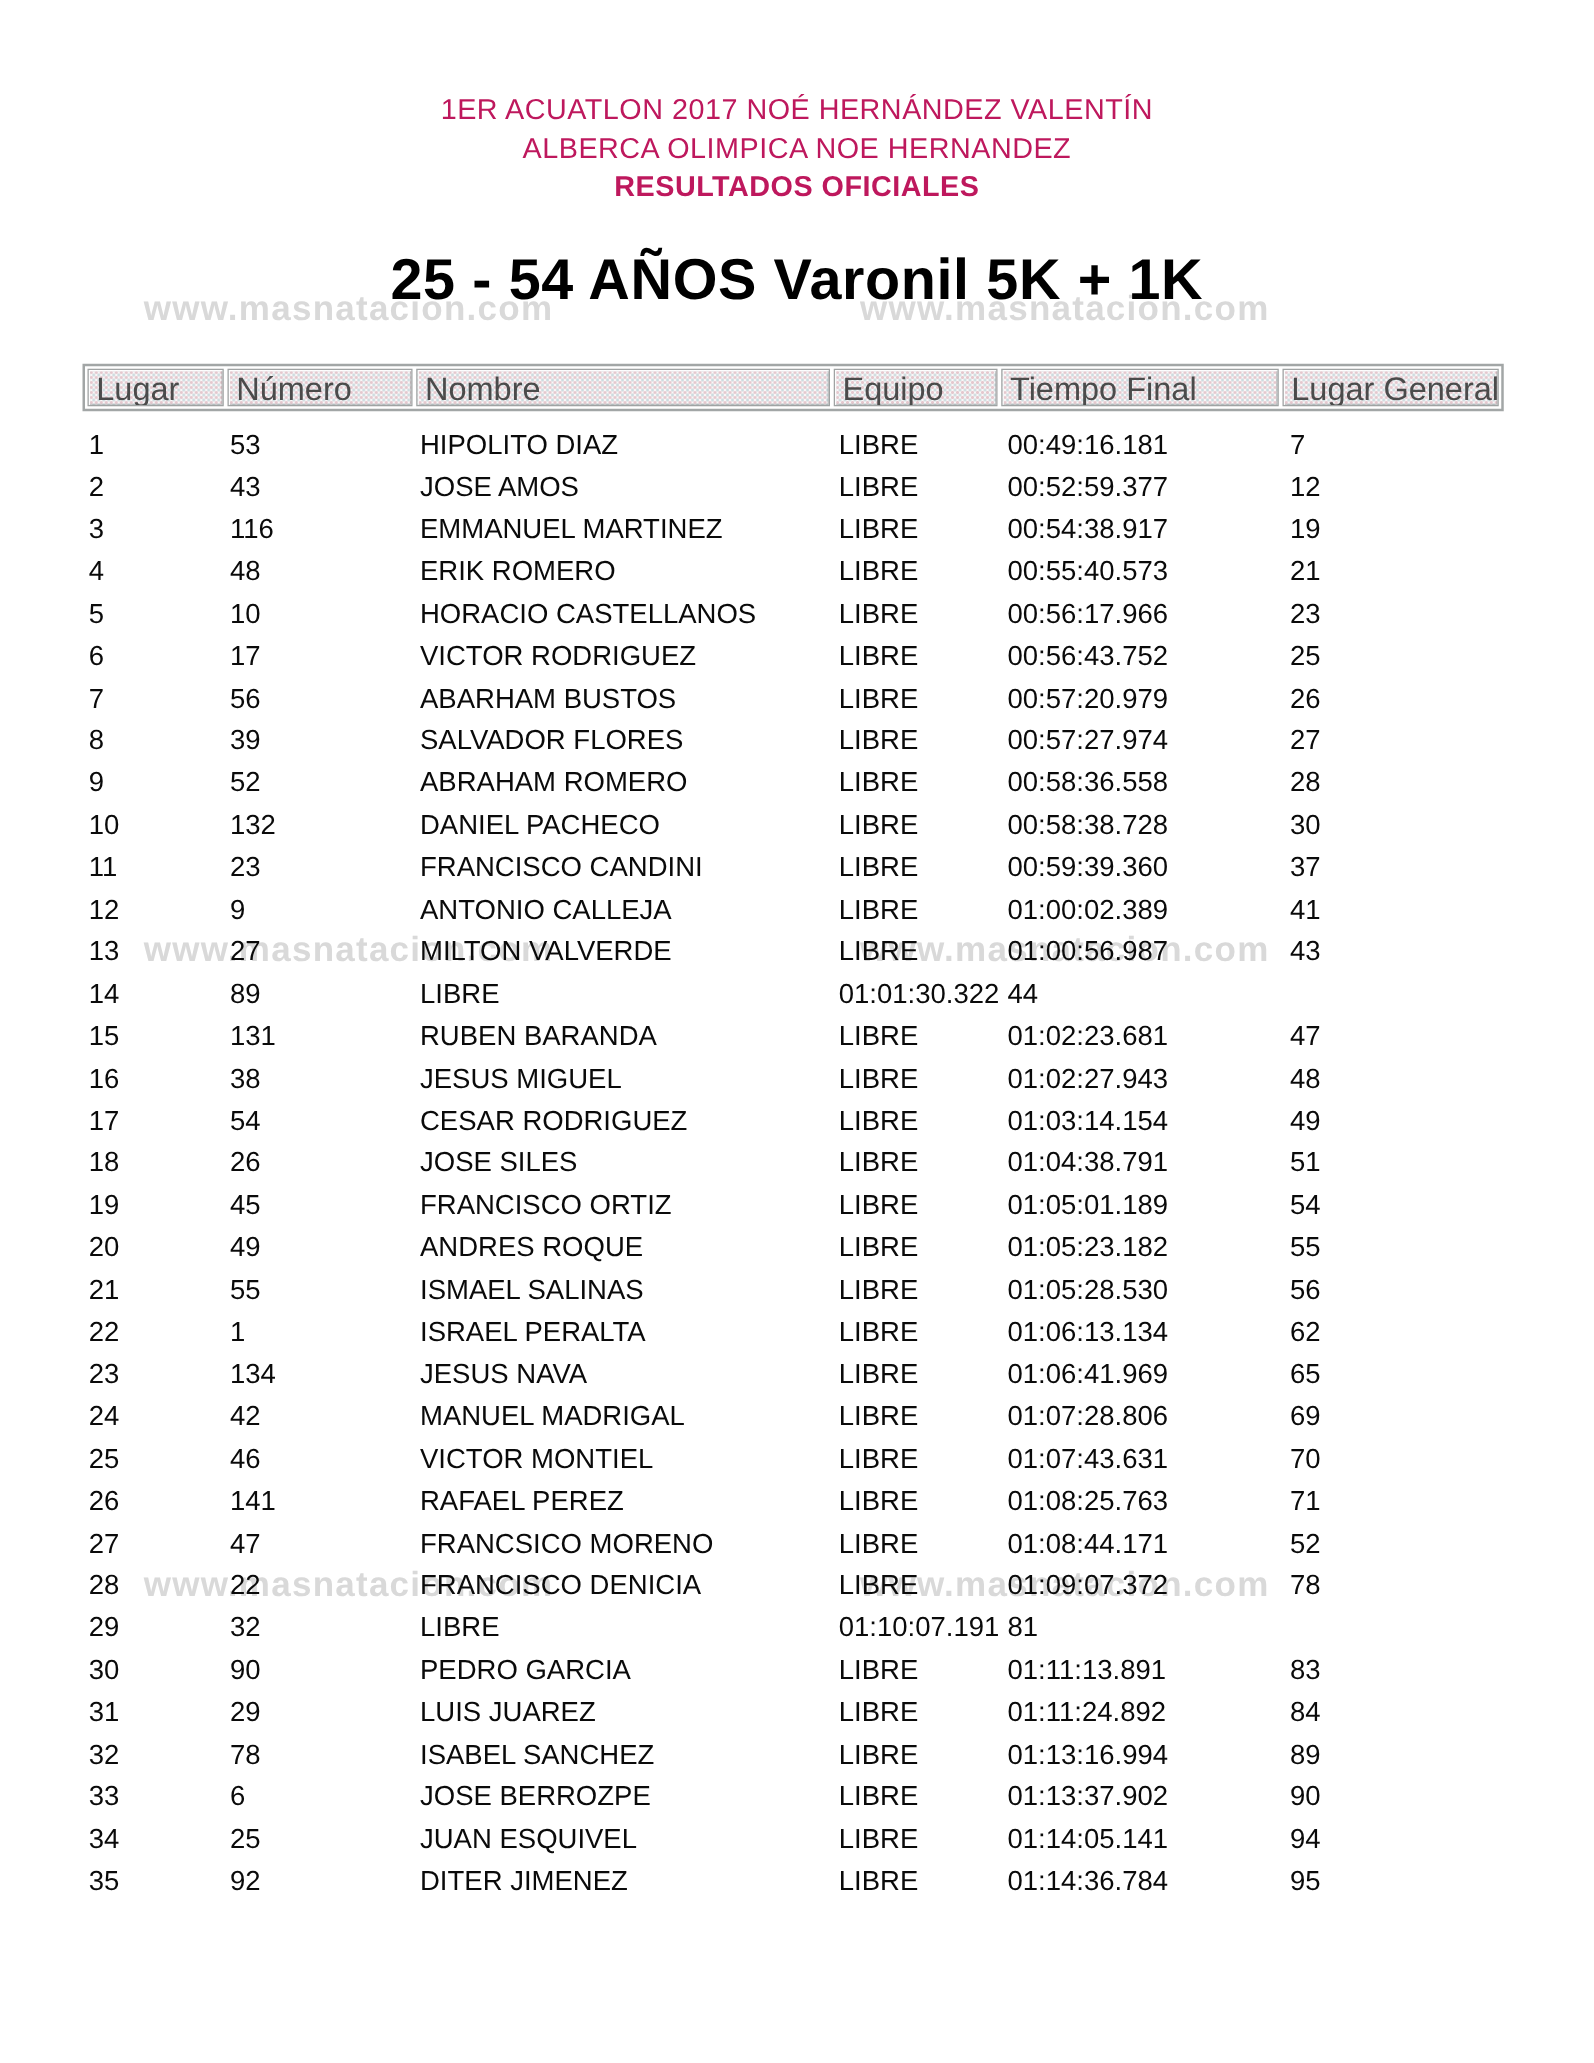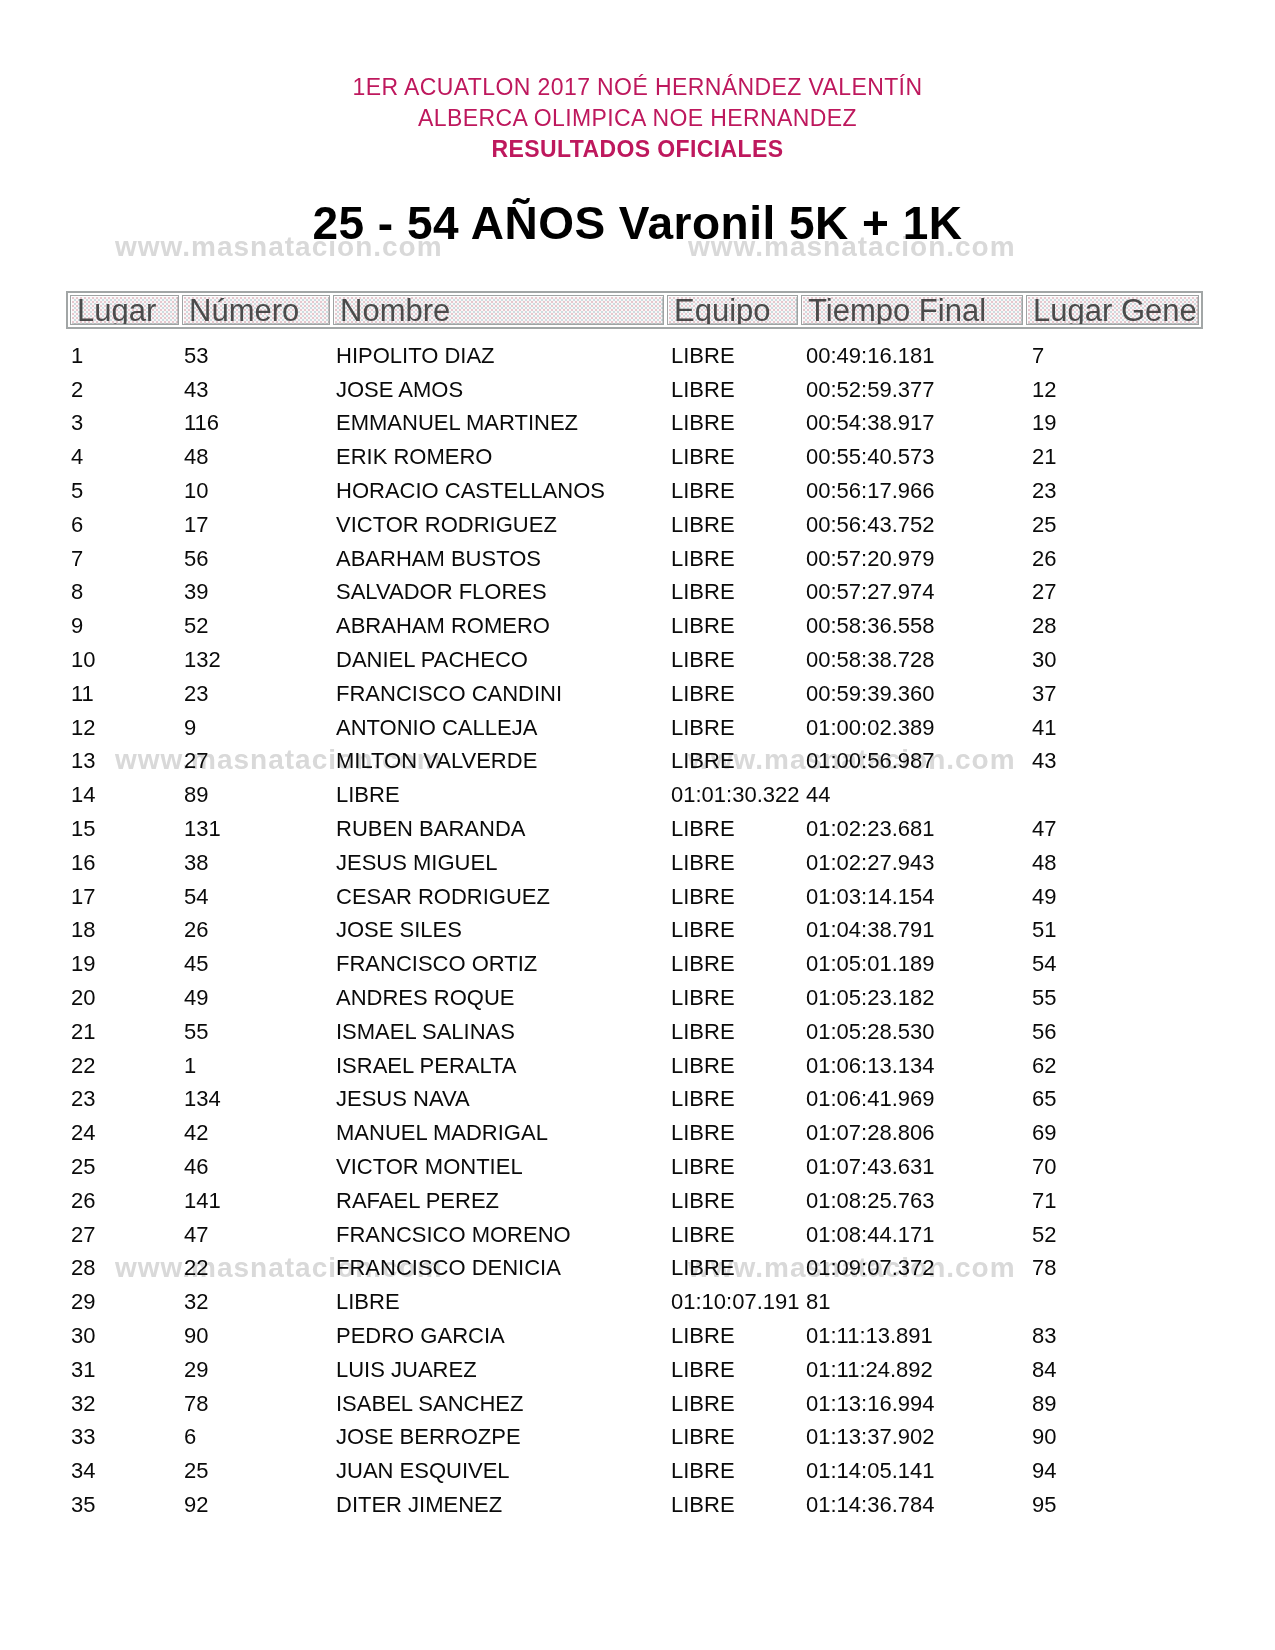--- a/index.html
+++ b/index.html
@@ -51,21 +51,21 @@
   .th{
     border:1px solid #9fa3a3;
     box-shadow:inset 1px 1px 0 rgba(255,255,255,.9), inset -1px -1px 0 rgba(140,146,146,.45);
     background-color:#faf6f7;
     background-image:
       radial-gradient(circle, rgba(211,162,173,.55) 1px, transparent 1.3px),
       radial-gradient(circle, rgba(160,193,199,.5) 1px, transparent 1.3px);
     background-size:4px 4px;
     background-position:0 0,2px 2px;
     color:#4b4b4b;
-    font-size:31px;
+    font-size:26px;
     padding:2px 0 0 6px;
     white-space:nowrap;
     overflow:hidden;
     display:flex;align-items:center;text-align:right;
   }
   .tbody{margin-top:10px;}
   .trow{
     display:grid;
     grid-template-columns:113px 152px 335px 135px 226px auto;
     height:33.8px;

